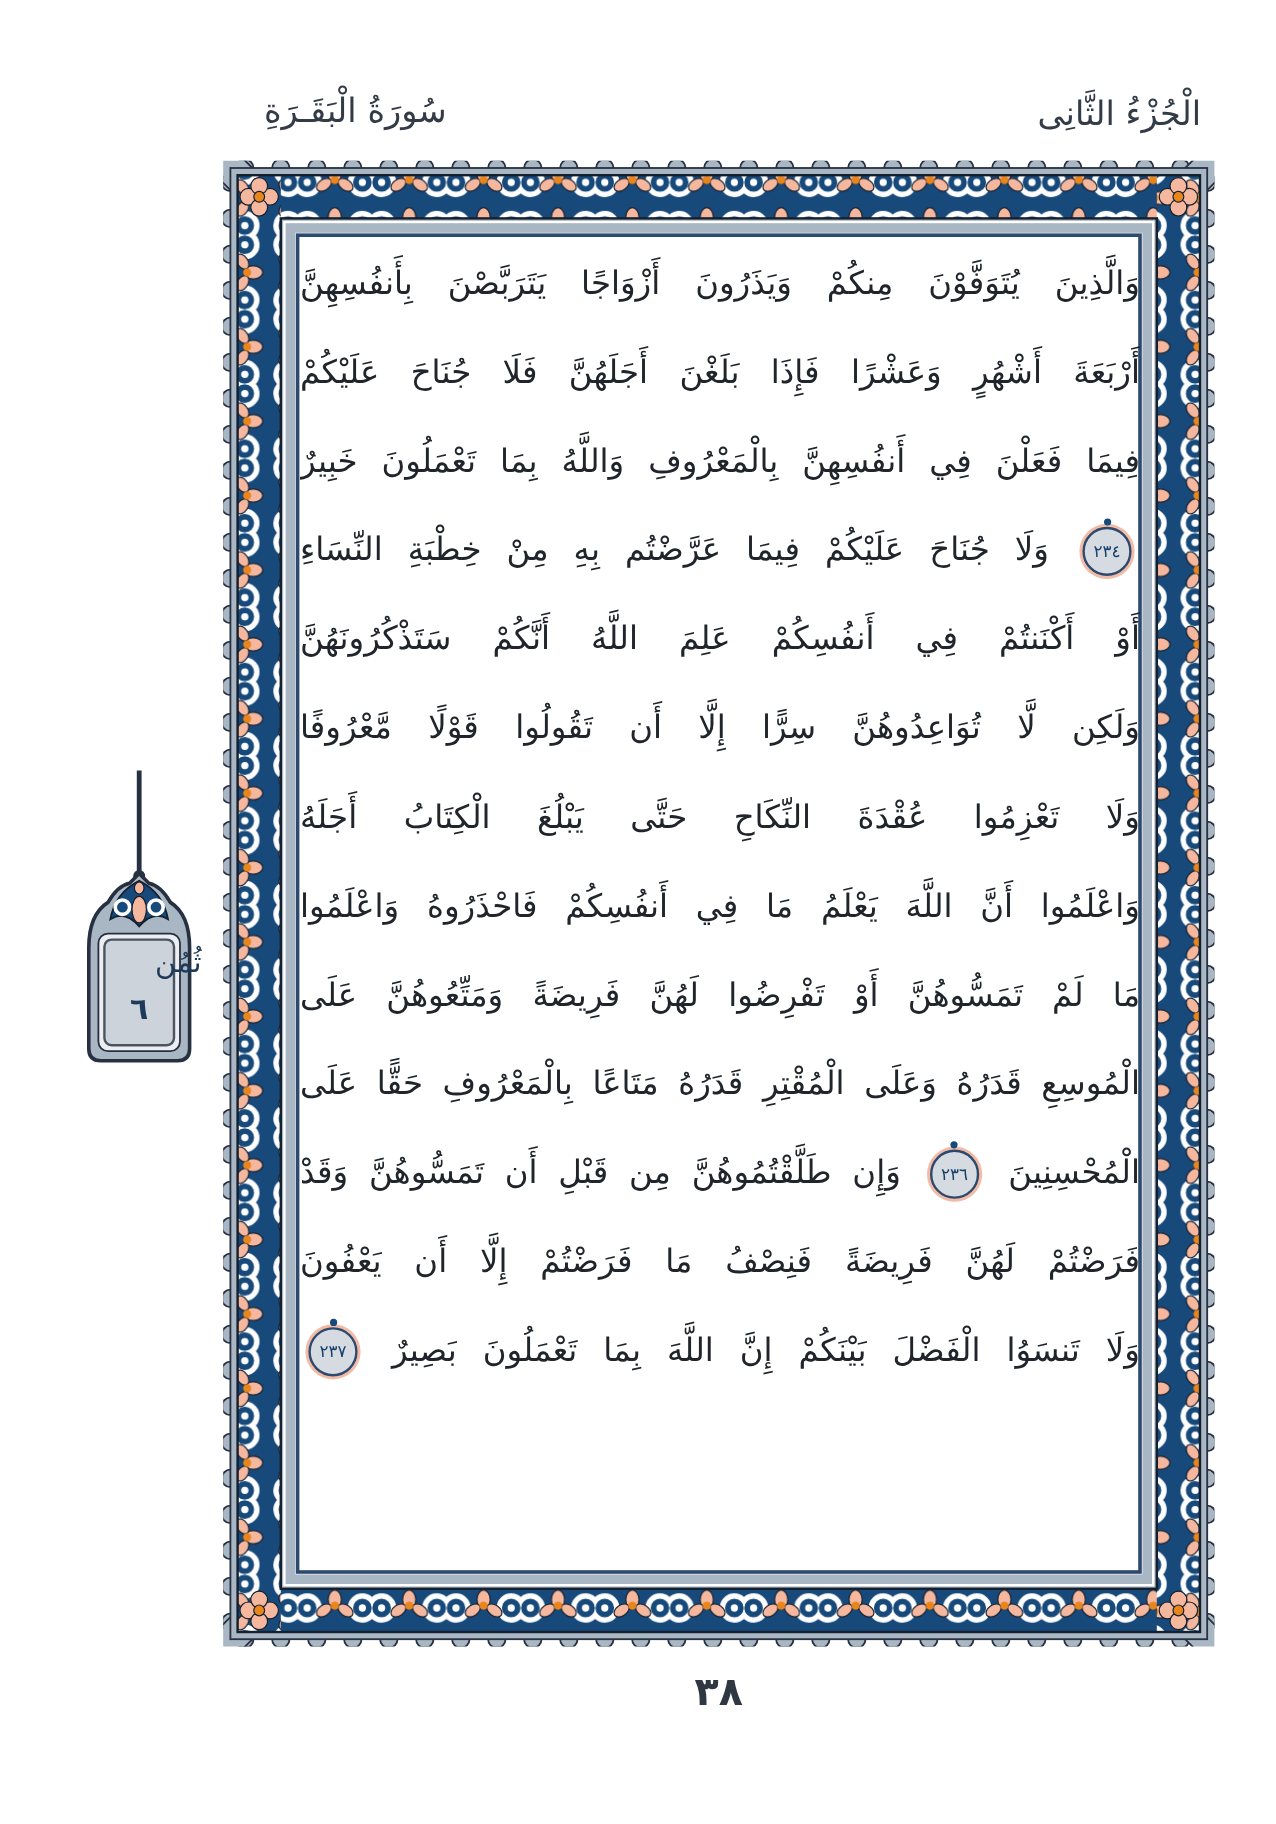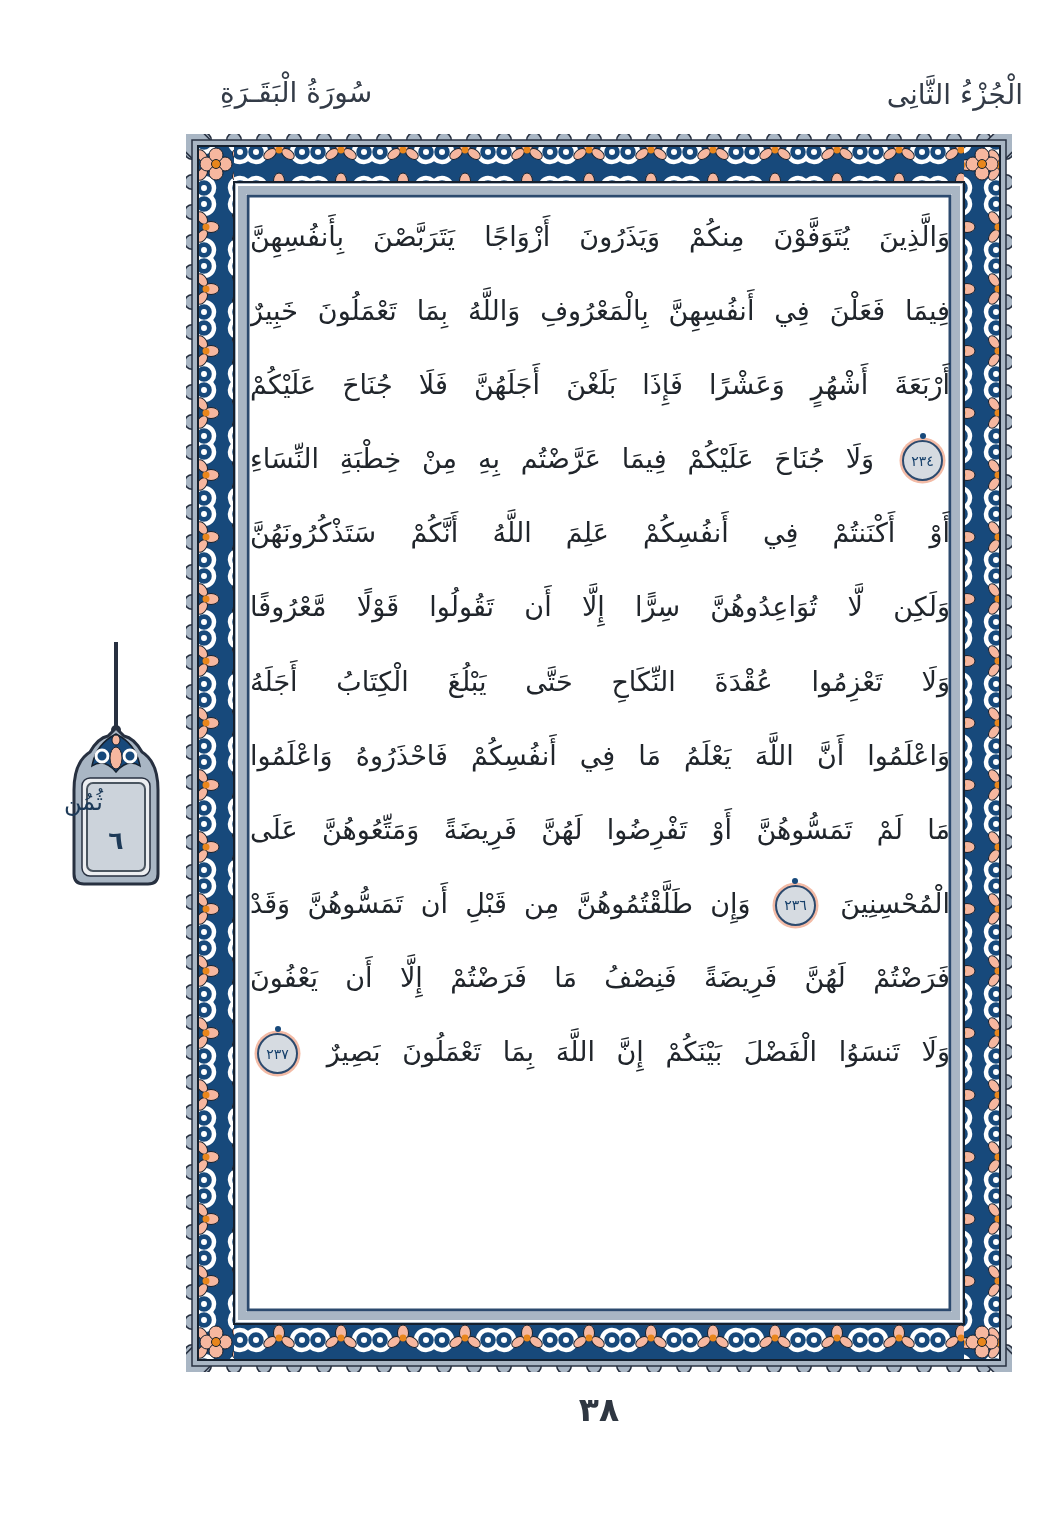--- a/index.html
+++ b/index.html
@@ -7,21 +7,21 @@
     width:1063px;height:1520px;position:relative;overflow:hidden;
     background:#ffffff;
     font-family:"DejaVu Sans",sans-serif;
   }
   
   .hdr{
     position:absolute;direction:rtl;color:#333b47;
     font-size:28px;letter-spacing:0;
   }
   .hdr-surah{top:76px;left:196px;margin-left:24px;}
-  .hdr-juz{top:78px;right:40px;}
+  .hdr-juz{top:78px;right:62px;}
   
   .frame{position:absolute;left:186px;top:134px;width:826px;height:1238px;}
   .frame svg{display:block;width:826px;height:1238px;}
   
   .text-area{
     position:absolute;left:250px;top:200px;width:700px;height:1112px;
     direction:rtl;
   }
   .quran-line{
     height:74.1px;line-height:74px;overflow:hidden;
@@ -39,21 +39,21 @@
   }
   .medallion::before{
     content:"";position:absolute;top:-9px;left:50%;margin-left:-3px;
     width:6px;height:6px;border-radius:50%;background:#17497b;
   }
   .hizb-star{font-size:24px;color:#20252b;margin:0 4px;vertical-align:middle;}
   
   .marker{position:absolute;left:64px;top:640px;width:104px;height:250px;}
   .marker svg{display:block;width:104px;height:250px;}
   .marker-label{
-    position:absolute;left:0;top:148px;width:104px;text-align:left;
+    position:absolute;left:0;top:148px;width:104px;text-align:right;
     font-size:24px;color:#1d3a58;direction:rtl;
   }
   .marker-number{
     position:absolute;left:0;top:186px;width:104px;text-align:center;
     font-size:25px;color:#1d3a58;font-weight:bold;
   }
   
   .page-number{
     position:absolute;top:1390px;left:186px;width:826px;text-align:center;
     font-size:33px;font-weight:bold;color:#2f3742;
@@ -143,28 +143,29 @@
     </g>
 
     <rect x="50" y="50" width="726" height="1138" fill="#ffffff"></rect>
     <rect x="56" y="56" width="714" height="1126" fill="none" stroke="#a9b6c4" stroke-width="8"></rect>
     <rect x="62" y="62" width="702" height="1114" fill="none" stroke="#2c4a6e" stroke-width="3"></rect>
   </svg>
 </div>
 
 <div class="text-area">
     <div class="quran-line"><span class="seg">وَالَّذِينَ يُتَوَفَّوْنَ مِنكُمْ وَيَذَرُونَ أَزْوَاجًا يَتَرَبَّصْنَ بِأَنفُسِهِنَّ</span> </div>
+    <div class="quran-line"><span class="seg">أَرْبَعَةَ أَشْهُرٍ وَعَشْرًا فَإِذَا بَلَغْنَ أَجَلَهُنَّ فَلَا جُنَاحَ عَلَيْكُمْ</span> </div>
     <div class="quran-line"><span class="seg">فِيمَا فَعَلْنَ فِي أَنفُسِهِنَّ بِالْمَعْرُوفِ وَاللَّهُ بِمَا تَعْمَلُونَ خَبِيرٌ</span> </div>
-    <div class="quran-line"><span class="seg">أَرْبَعَةَ أَشْهُرٍ وَعَشْرًا فَإِذَا بَلَغْنَ أَجَلَهُنَّ فَلَا جُنَاحَ عَلَيْكُمْ</span> </div>
     <div class="quran-line"><span class="medallion">٢٣٤</span> <span class="seg">وَلَا جُنَاحَ عَلَيْكُمْ فِيمَا عَرَّضْتُم بِهِ مِنْ خِطْبَةِ النِّسَاءِ</span> </div>
     <div class="quran-line"><span class="seg">أَوْ أَكْنَنتُمْ فِي أَنفُسِكُمْ عَلِمَ اللَّهُ أَنَّكُمْ سَتَذْكُرُونَهُنَّ</span> </div>
     <div class="quran-line"><span class="seg">وَلَكِن لَّا تُوَاعِدُوهُنَّ سِرًّا إِلَّا أَن تَقُولُوا قَوْلًا مَّعْرُوفًا</span> </div>
     <div class="quran-line"><span class="seg">وَلَا تَعْزِمُوا عُقْدَةَ النِّكَاحِ حَتَّى يَبْلُغَ الْكِتَابُ أَجَلَهُ</span> </div>
     <div class="quran-line"><span class="seg">وَاعْلَمُوا أَنَّ اللَّهَ يَعْلَمُ مَا فِي أَنفُسِكُمْ فَاحْذَرُوهُ وَاعْلَمُوا</span> </div>
     <div class="quran-line"><span class="seg">مَا لَمْ تَمَسُّوهُنَّ أَوْ تَفْرِضُوا لَهُنَّ فَرِيضَةً وَمَتِّعُوهُنَّ عَلَى</span> </div>
+    <div class="quran-line"><span class="seg">الْمُوسِعِ قَدَرُهُ وَعَلَى الْمُقْتِرِ قَدَرُهُ مَتَاعًا بِالْمَعْرُوفِ حَقًّا عَلَى</span> </div>
     <div class="quran-line"><span class="seg">الْمُحْسِنِينَ</span> <span class="medallion">٢٣٦</span> <span class="seg">وَإِن طَلَّقْتُمُوهُنَّ مِن قَبْلِ أَن تَمَسُّوهُنَّ وَقَدْ</span> </div>
     <div class="quran-line"><span class="seg">فَرَضْتُمْ لَهُنَّ فَرِيضَةً فَنِصْفُ مَا فَرَضْتُمْ إِلَّا أَن يَعْفُونَ</span> </div>
     <div class="quran-line"><span class="seg">وَلَا تَنسَوُا الْفَضْلَ بَيْنَكُمْ إِنَّ اللَّهَ بِمَا تَعْمَلُونَ بَصِيرٌ</span> <span class="medallion">٢٣٧</span> </div>
   </div>
 
 <div class="marker">
   <svg viewBox="0 0 104 250" xmlns="http://www.w3.org/2000/svg">
     <line x1="52" y1="2" x2="52" y2="88" stroke="#273040" stroke-width="4"></line>
     <circle cx="52" cy="90" r="5" fill="#273040"></circle>
     <path d="M10 150 Q10 122 26 112 Q34 98 44 96 Q48 92 52 88 Q56 92 60 96 Q70 98 78 112 Q94 122 94 150 L94 234 Q94 244 84 244 L20 244 Q10 244 10 234 Z" fill="#a9b6c4" stroke="#273040" stroke-width="3"></path>

